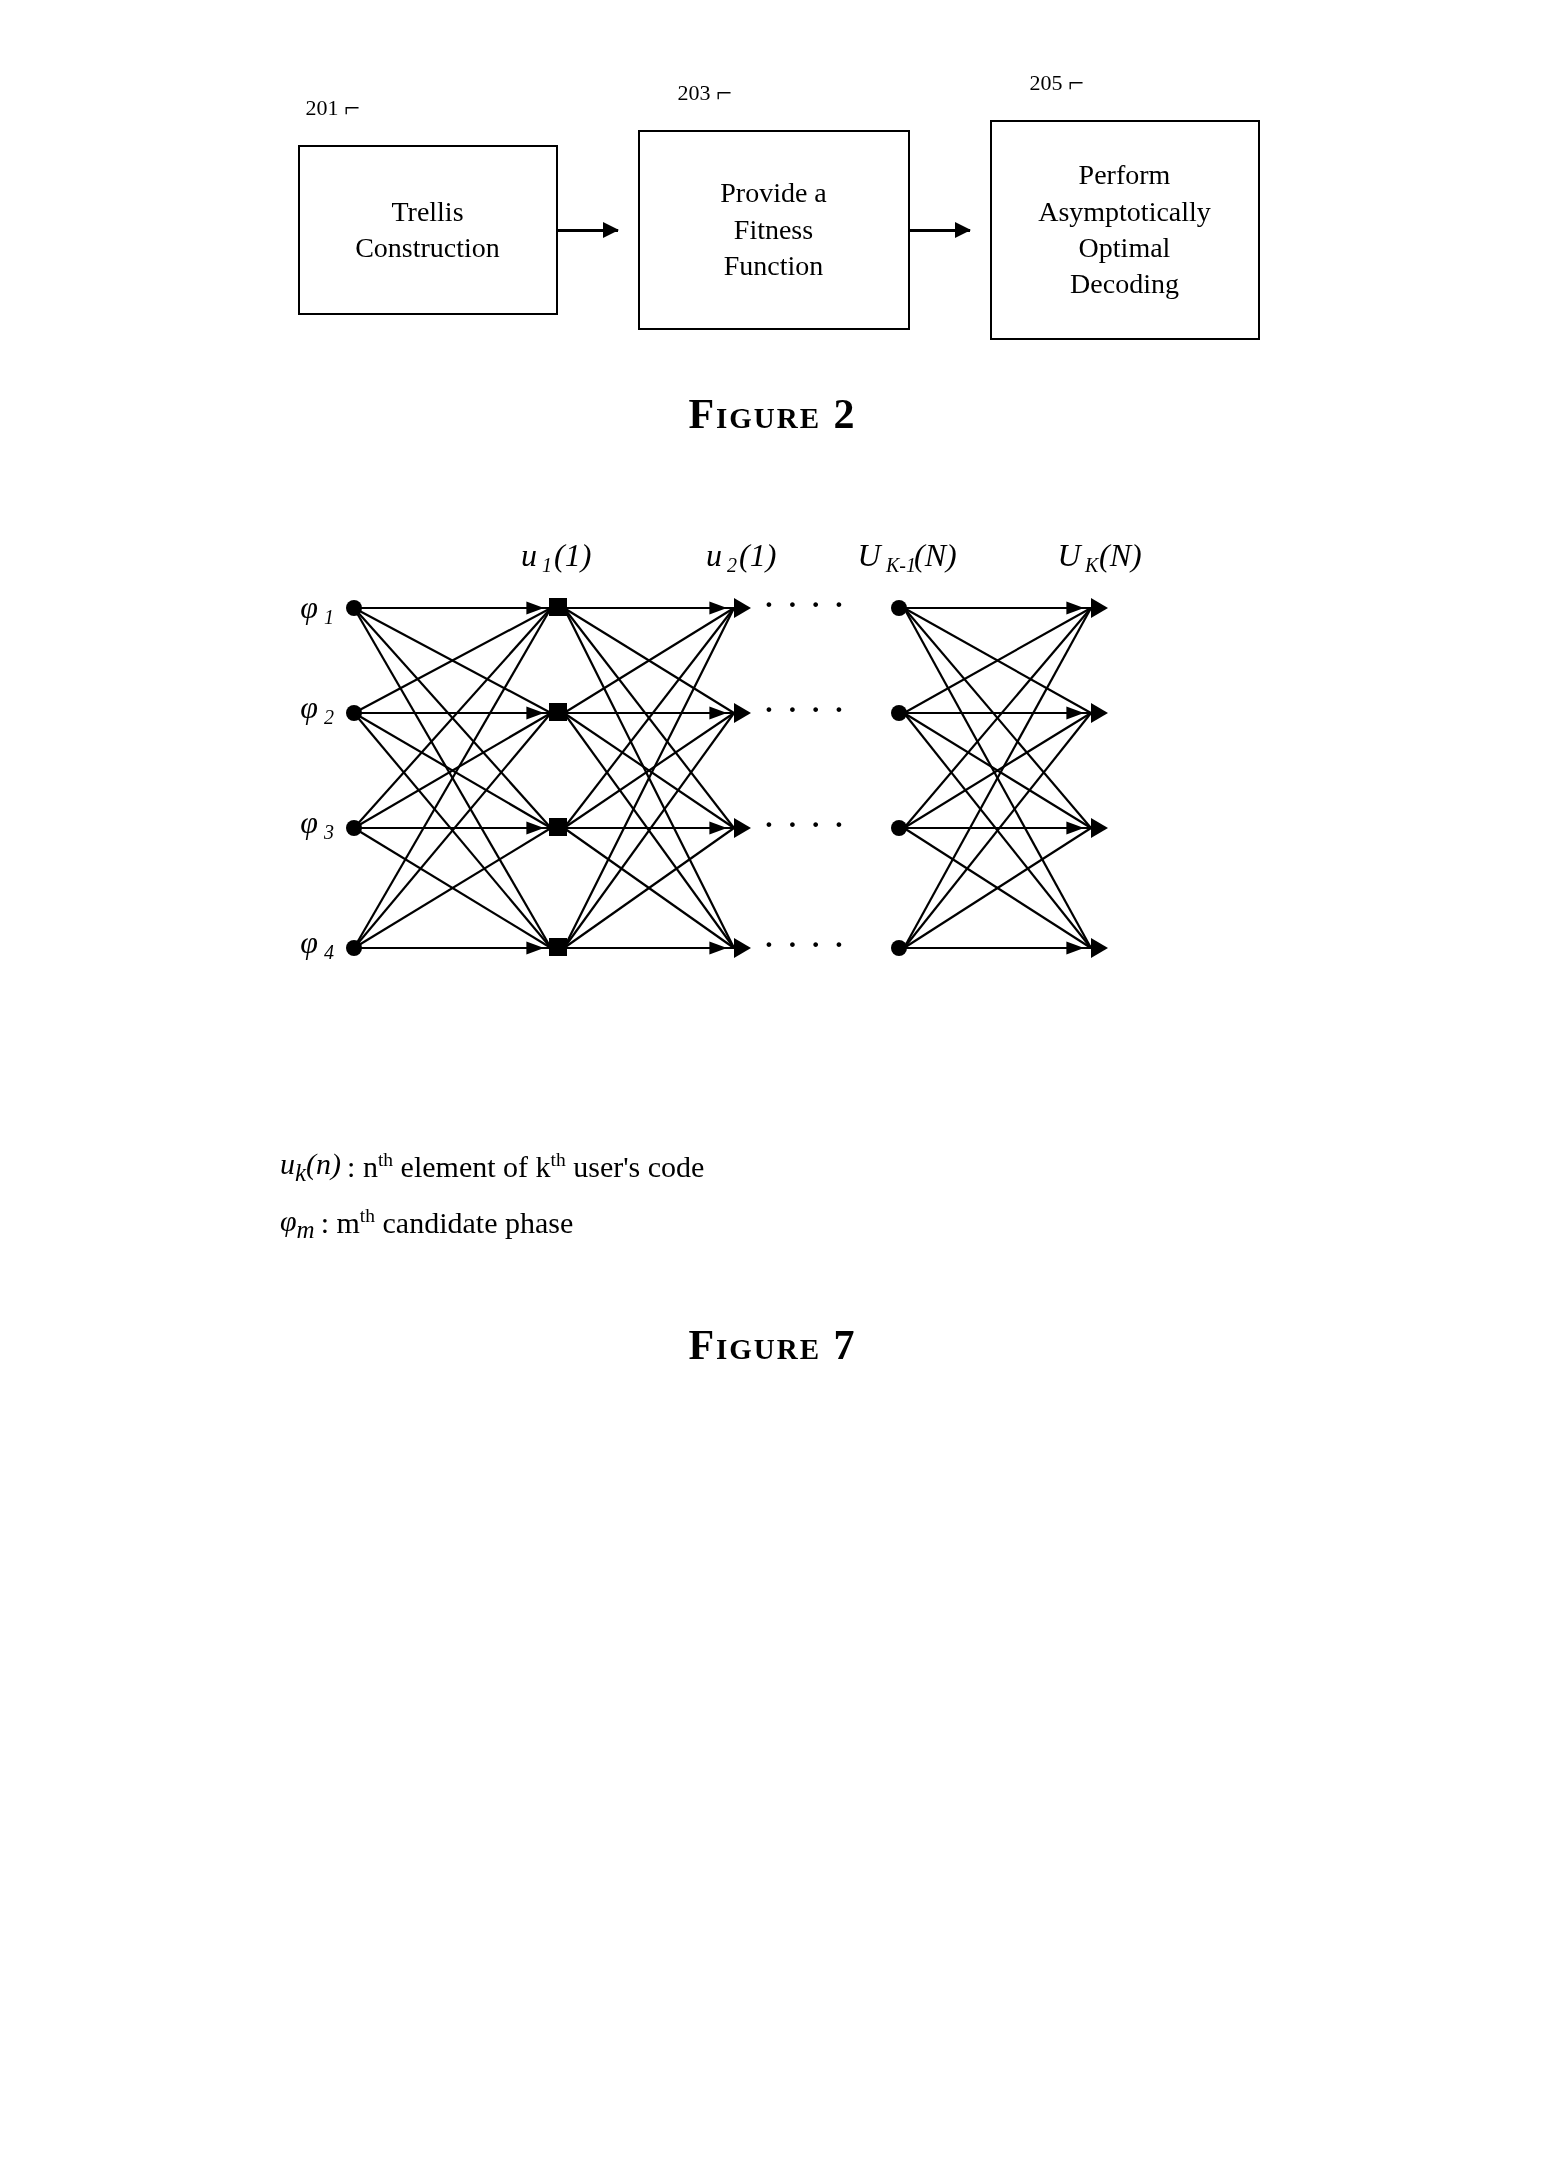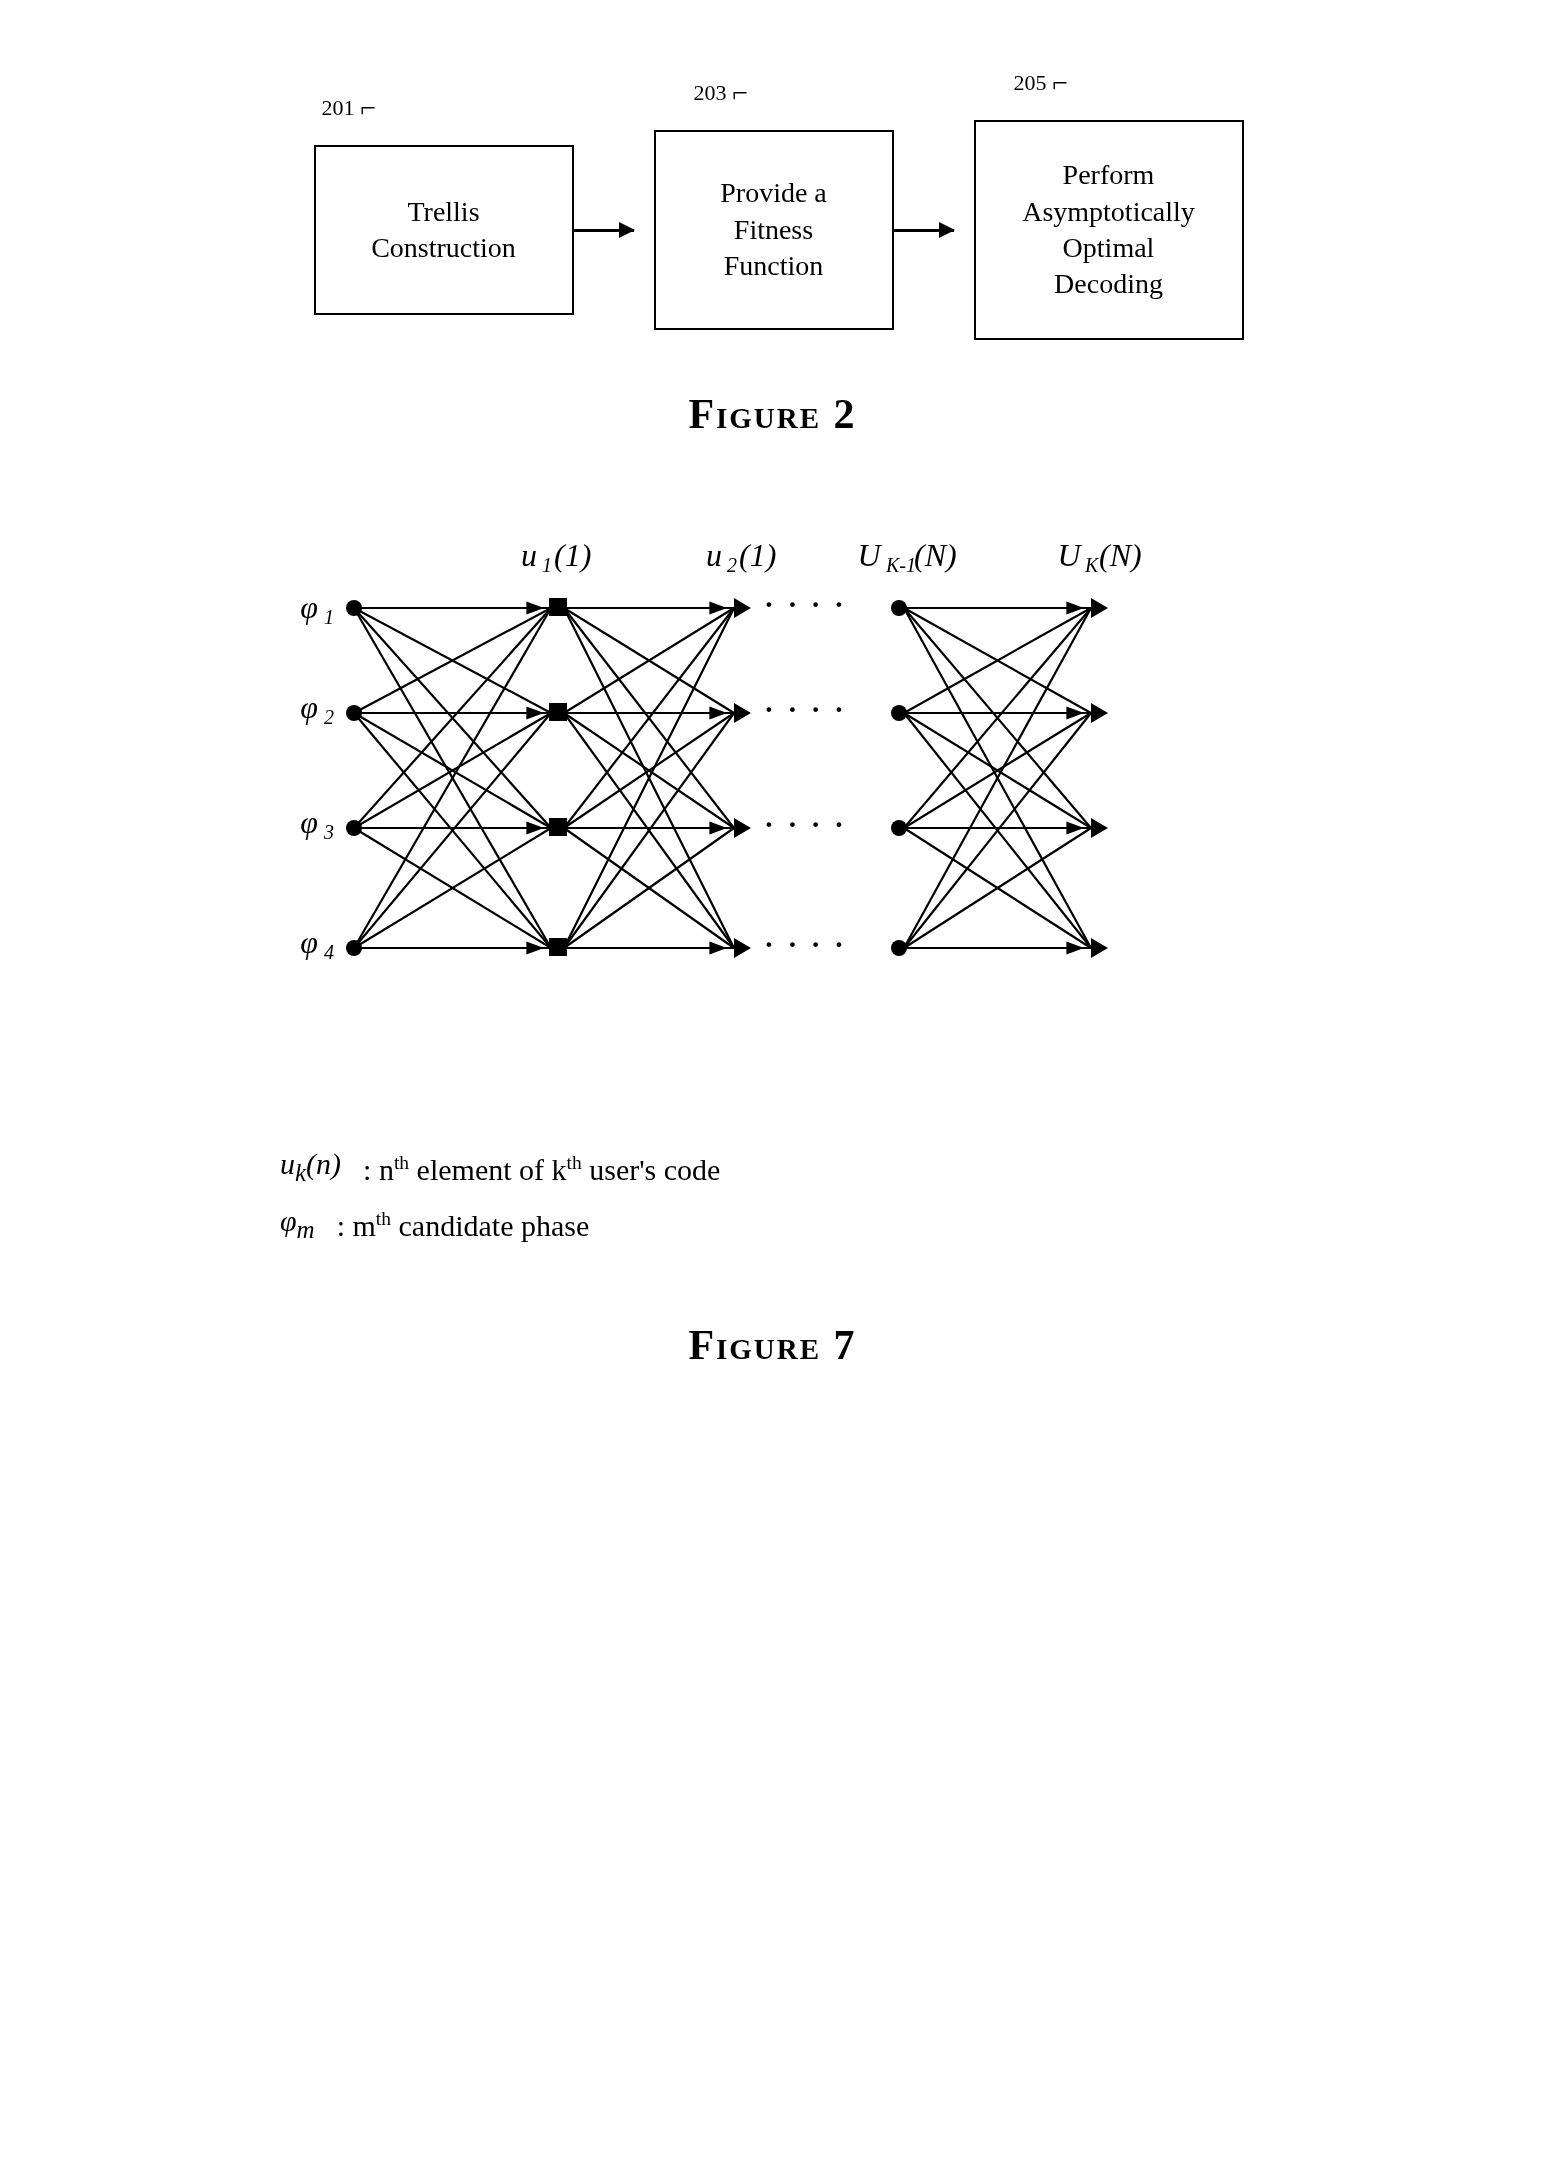--- a/index.html
+++ b/index.html
@@ -49,21 +49,21 @@
       font-family: 'Times New Roman', Times, serif;
       line-height: 1.3;
     }
 
     .box-trellis {
       width: 260px;
       height: 170px;
     }
 
     .box-fitness {
-      width: 240px;
+      width: 272px;
       height: 200px;
     }
 
     .box-decoding {
       width: 270px;
       height: 220px;
     }
 
     .arrow-connector {
       display: flex;
@@ -125,22 +125,22 @@
       font-size: 30px;
       font-family: 'Times New Roman', Times, serif;
       line-height: 1.7;
       margin-bottom: 50px;
       align-self: flex-start;
       margin-left: 220px;
     }
 
     .caption-line {
       display: flex;
-      align-items: flex-end;
-      gap: 22px;
+      align-items: center;
+      gap: 6px;
     }
 
     sup {
       font-size: 0.65em;
       vertical-align: super;
     }
 
     .italic { font-style: italic; }
   </style>
 </head>

